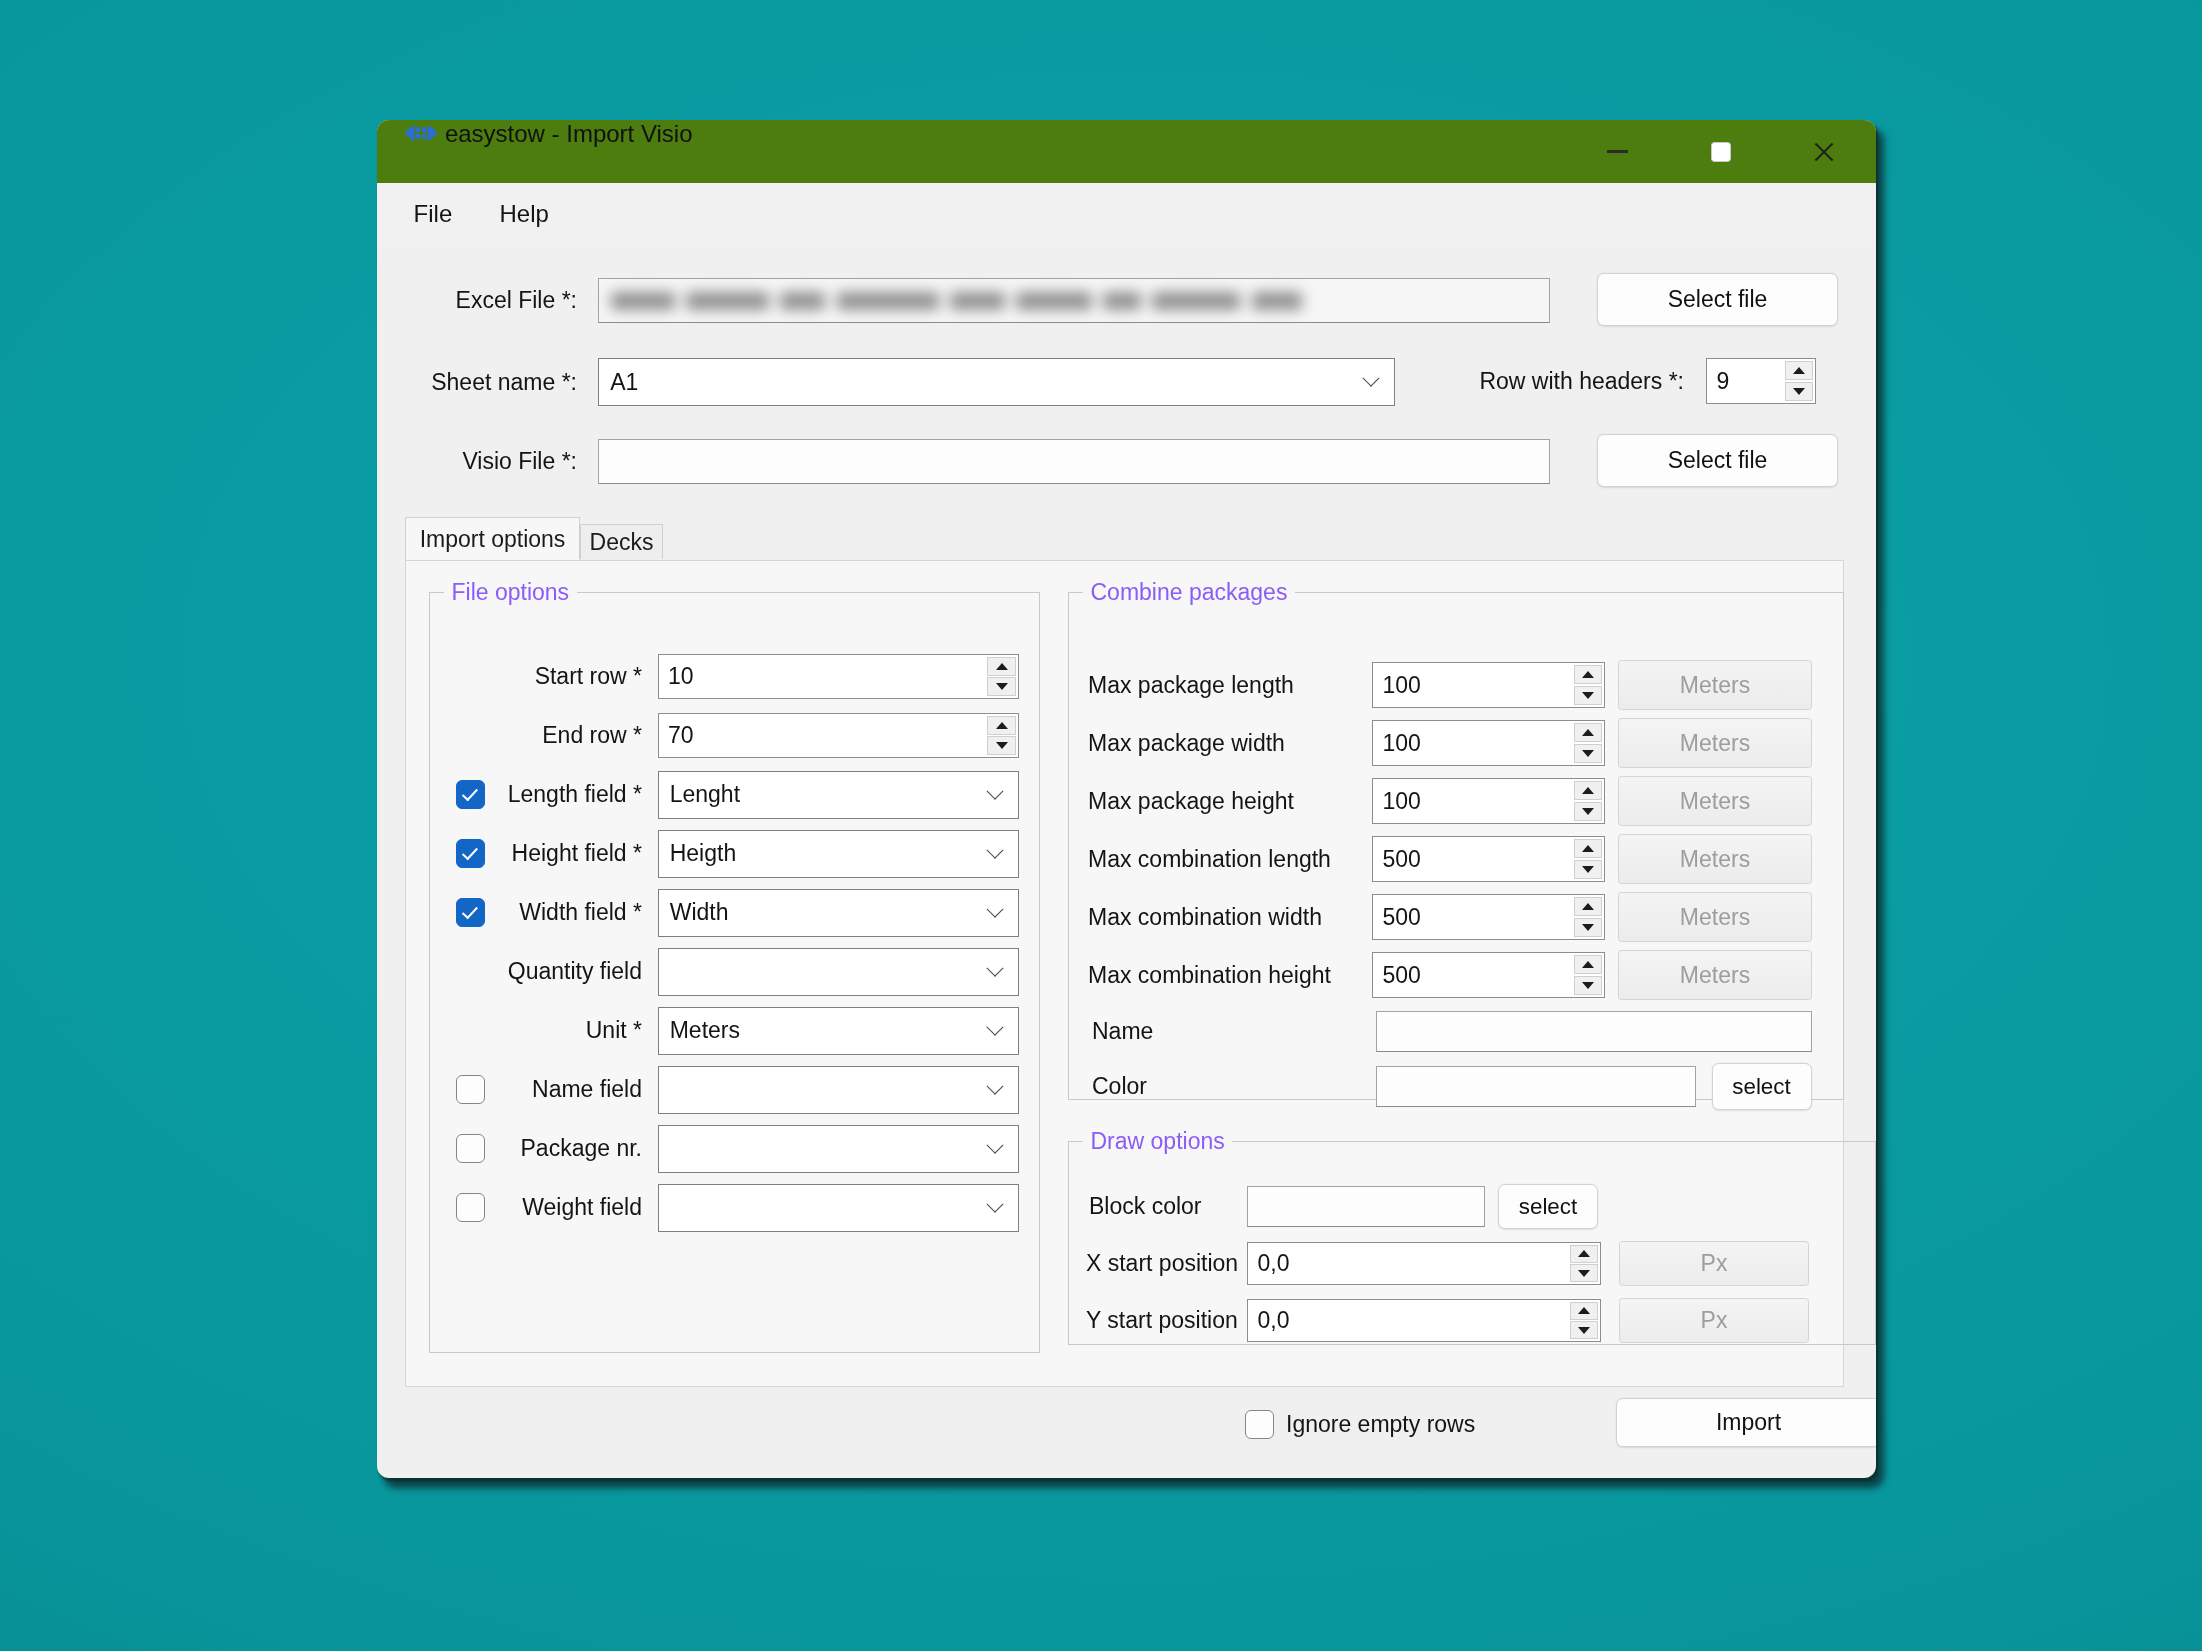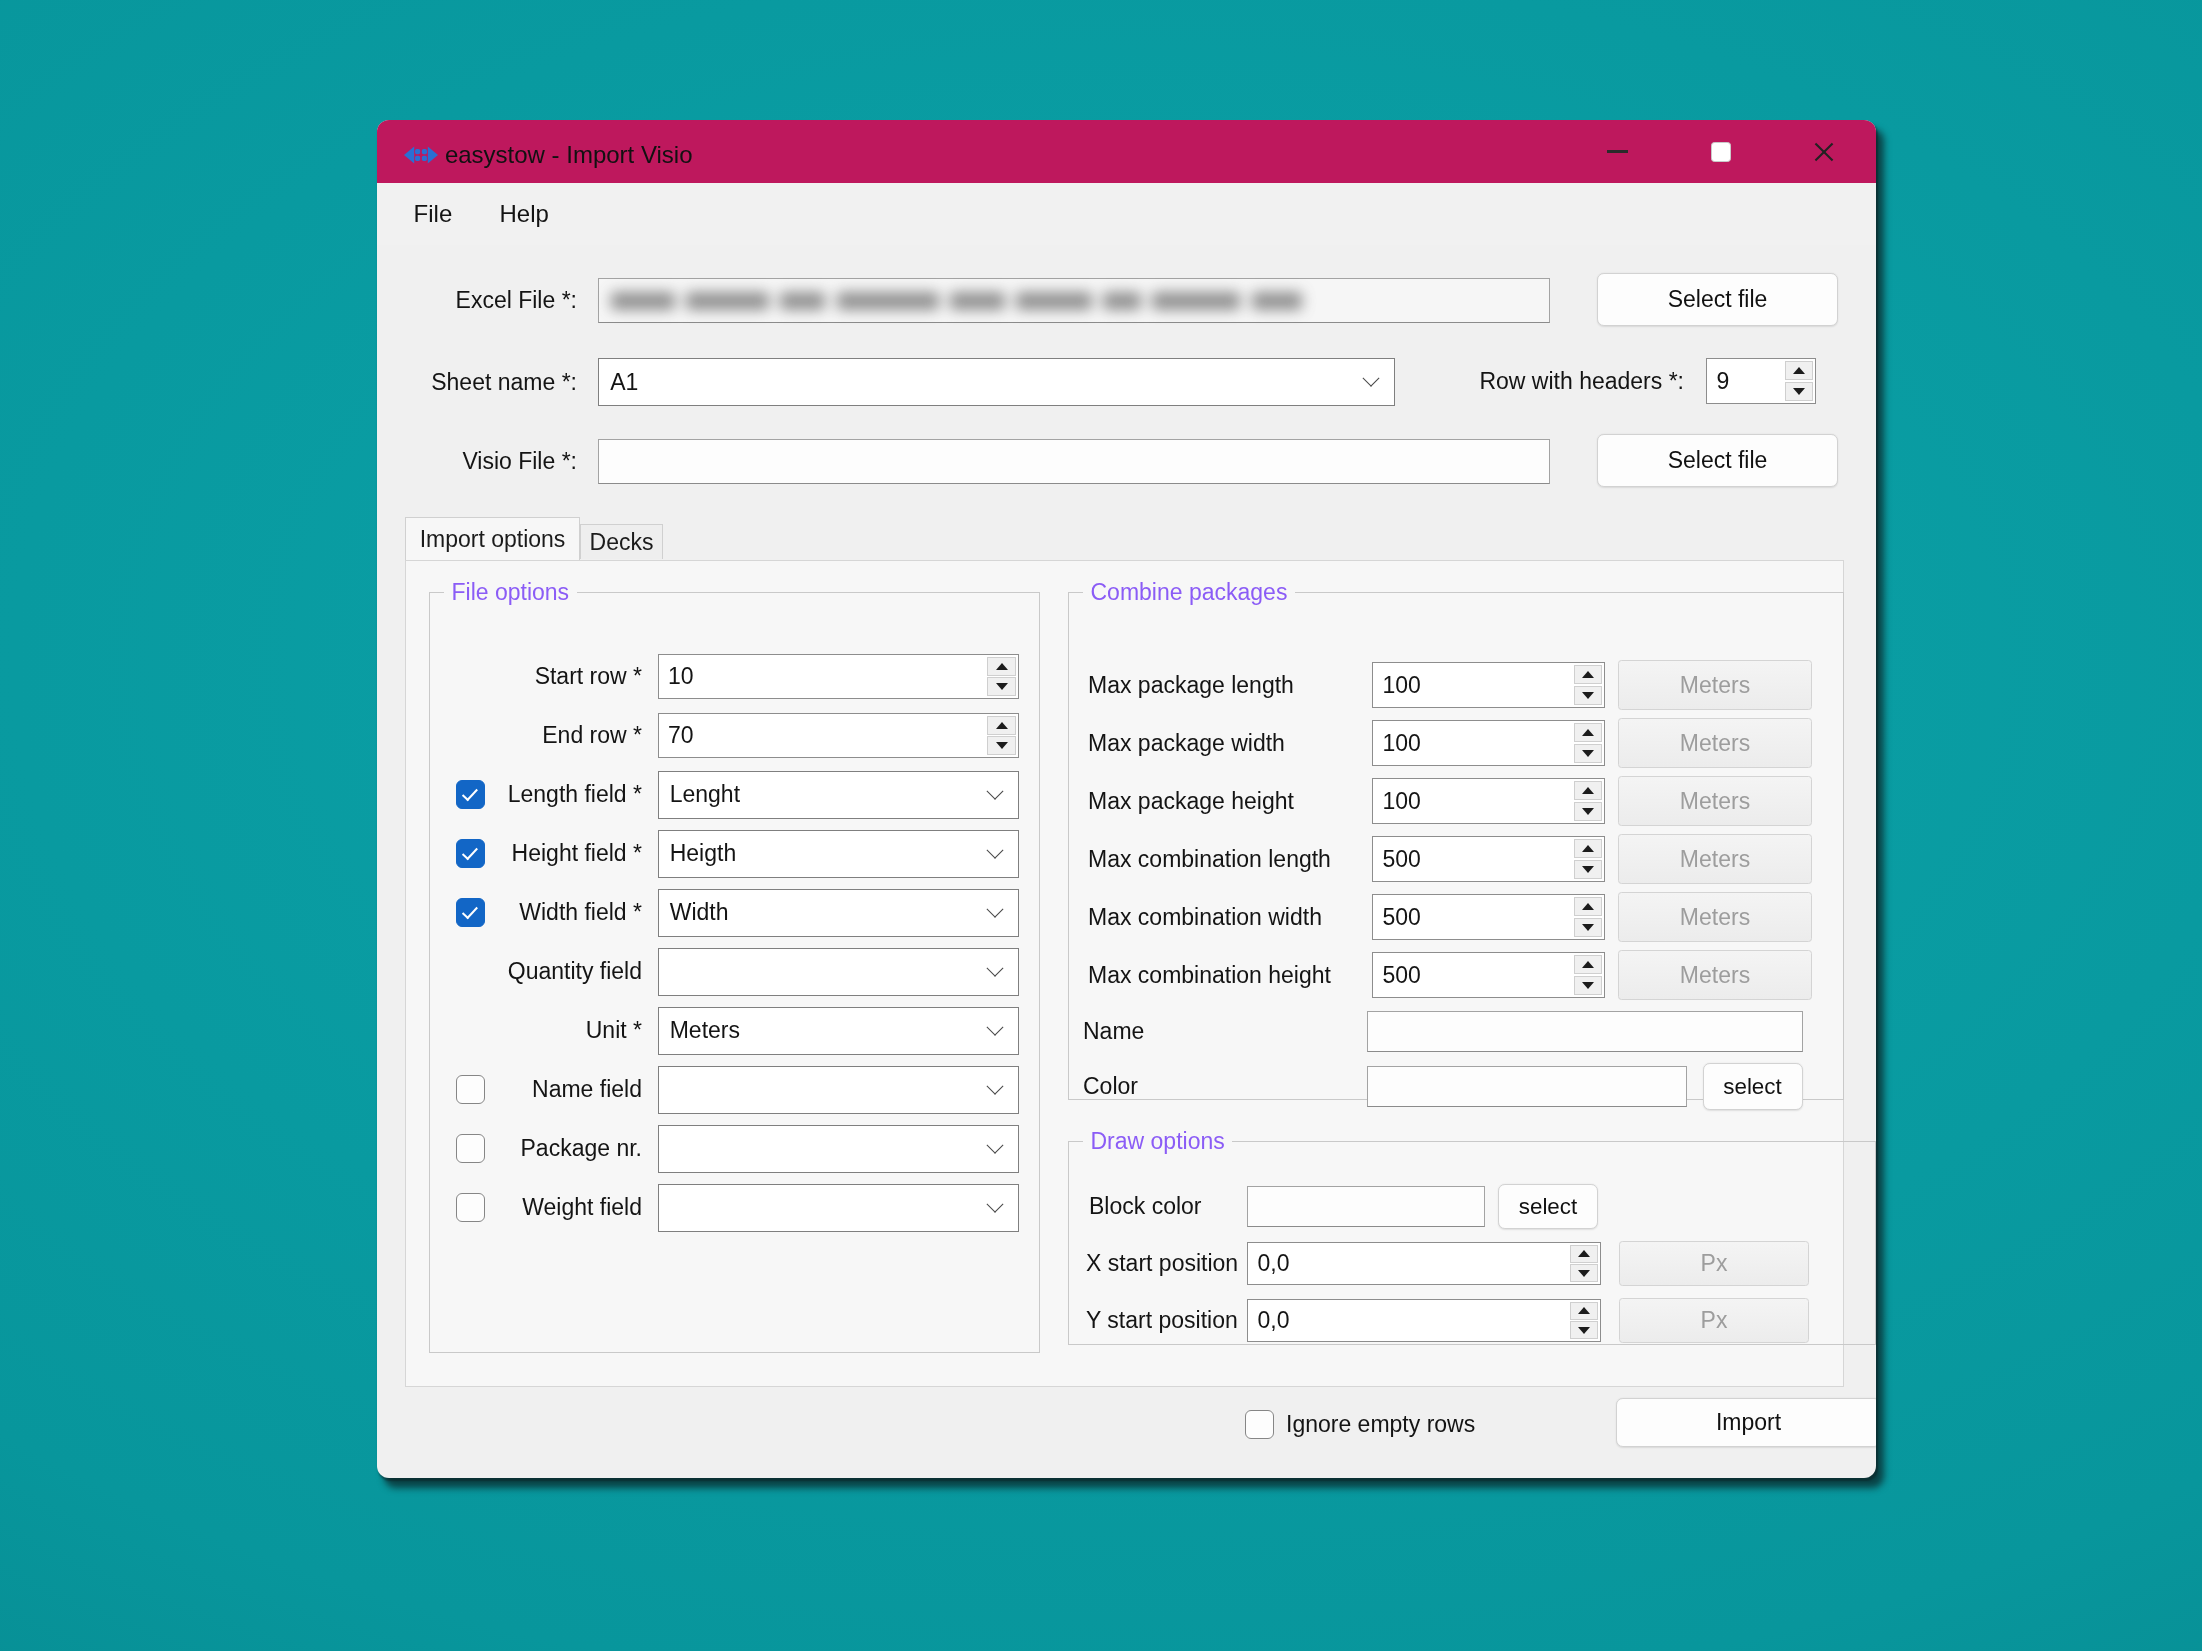--- a/index.html
+++ b/index.html
@@ -12,21 +12,21 @@
   .desktop {
     position: relative; width: 2203px; height: 1652px;
     background: radial-gradient(140% 115% at 52% 40%, #0ba2a8 0%, #08969c 55%, #067b82 100%);
   }
   .window {
     position: absolute; left: 377px; top: 120px; width: 1499px; height: 1358px;
     background: #f0f0f0; border-radius: 12px; overflow: hidden;
     box-shadow: 7.7px 9.5px 7.7px rgba(12,14,16,0.62), 1.7px 2.6px 1.7px rgba(12,14,16,0.35);
   }
   
-  .titlebar { position: absolute; left:0; top:0; width:100%; height:70px; background:#be185d; display:flex; align-items:center; }
+  .titlebar { position: absolute; left:0; top:0; width:100%; height:70px; background:#4d7c0f; display:flex; align-items:flex-start; }
   .app-icon { width:34px; height:26px; margin-left:27px; flex:0 0 auto; }
   .title-text { margin-left:6.9px; font-size:24px; color:#111; }
   .win-controls { position:absolute; right:0; top:0; height:63px; width:310px; display:flex; }
   .wc-btn { flex:1; display:flex; align-items:center; justify-content:center; }
   .min-dash { width:21.5px; height:2.6px; background:#2b2b2b; }
   .max-sq { width:20px; height:20px; border:1.7px solid #c9c9c9; border-radius:3.4px; background:#fff; }
   
   .menubar { position:absolute; left:0; top:63px; width:100%; height:62px; background:#f1f1f1; display:flex; align-items:center; }
   .menu-item { font-size:24px; color:#141414; padding:5.2px 8.6px; margin-left:28px; }
   .menu-item + .menu-item { margin-left:30px; }
@@ -81,21 +81,21 @@
   .g-draw { left:662px; top:567px; width:808px; height:217px; }
   .rows-abs { position:absolute; left:0; right:0; }
   .fo-row { display:grid; grid-template-columns:26px 31px 155px 15.5px 361px; align-items:center; height:59px; }
   .fo-row .lbl { grid-column:3; text-align:right; }
   .fo-row .ctrl { grid-column:5;justify-content:space-between; }
   .cp-row { display:grid; grid-template-columns:19px 284px 233px 13px 194px; align-items:center; height:58px; }
   .cp-row .lbl { grid-column:2; text-align:left; }
   .cp-row .spin { grid-column:3; height:46px; }
   .cp-row .btn-disabled { grid-column:5; height:50px; }
   .cp-name { display:flex; align-items:center; height:55px; }
-  .cp-name .lbl { margin-left:14px; width:284px; }
+  .cp-name .lbl { margin-left:23px; width:284px; }
   .dr-row1 { display:grid; grid-template-columns:20px 158px 238px 13px 100px; align-items:center; height:57px; }
   .dr-row { display:grid; grid-template-columns:17px 161px 354px 18px 190px; align-items:center; height:57px; }
   
   .footer-check { position:absolute; left:868px; top:1290px; display:flex; align-items:center; }
   .footer-check .lbl { margin-left:12px; }
   .import-btn { position:absolute; left:1203px; top:1278px; width:265px; height:49px;margin-left:36px; }
 </style>
 </head>
 <body>
 

